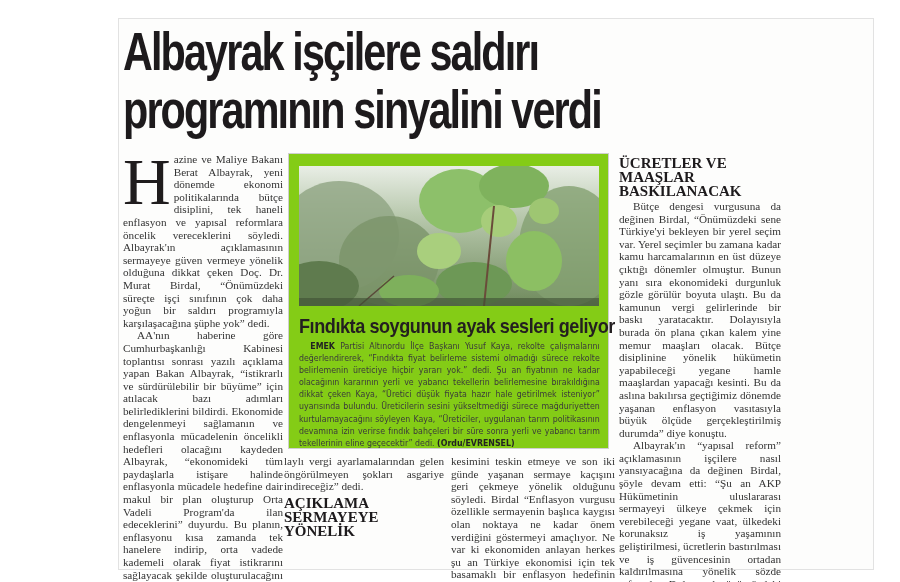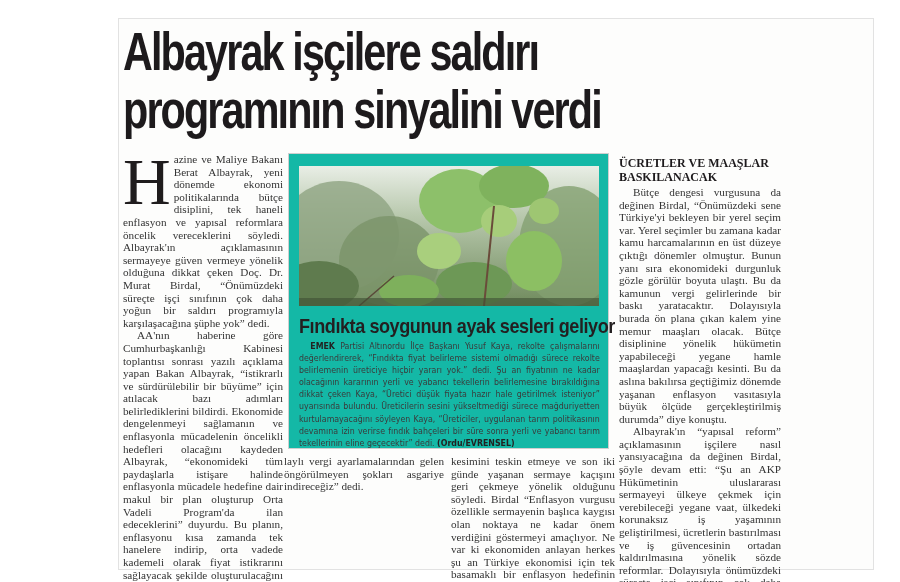--- a/index.html
+++ b/index.html
@@ -7,22 +7,22 @@
   .clip { position:absolute; left:118px; top:18px; width:756px; height:552px; background:#fdfdfc; border:1px solid #e2e2e2; box-sizing:border-box; }
   .headline { position:absolute; left:4px; top:4px; width:660px; margin:0; font-family:"Liberation Sans", sans-serif; font-weight:bold; color:#1d1a1c; font-size:53px; line-height:58px; letter-spacing:-2.4px; transform:scaleX(0.78); transform-origin:left top; width:850px; white-space:nowrap; }
   .col { position:absolute; font-size:11.2px; line-height:12.6px; text-align:justify; hyphens:manual; color:#333; }
   .col p { margin:0; text-indent:14px; }
   .col p.noindent { text-indent:0; }
   .col1 { left:4px; top:134px; width:160px; }
   .dropcap { float:left; font-size:66px; line-height:52px; padding-top:3px; margin-right:3px; font-family:"Liberation Serif", serif; color:#1f1c1d; }
   .col2 { left:165px; top:436px; width:160px; }
   .col3 { left:332px; top:436px; width:164px; }
   .col4 { left:500px; top:134px; width:162px; }
-  .subhead { font-weight:bold; font-size:12px; line-height:14px; margin:3px 0 2px 0; color:#1d1a1c; text-align:left; }
-  .box { position:absolute; left:169px; top:134px; width:321px; height:296px; border:1.5px solid #cfcfcf; background:#14b8a6; box-sizing:border-box; }
+  .subhead { font-weight:bold; font-size:15px; line-height:14px; margin:3px 0 2px 0; color:#1d1a1c; text-align:left; }
+  .box { position:absolute; left:169px; top:134px; width:321px; height:296px; border:1.5px solid #cfcfcf; background:#84cc16; box-sizing:border-box; }
   .photo { position:absolute; left:10px; top:12px; width:300px; height:140px; overflow:hidden; background:#9fb58c; }
   .box-title { position:absolute; left:10px; top:160px; font-family:"Liberation Sans", sans-serif; font-weight:bold; font-size:21px; line-height:24px; letter-spacing:-0.5px; color:#231f20; transform:scaleX(0.86); transform-origin:left top; white-space:nowrap; }
   .box-text { position:absolute; left:10px; top:186px; width:301px; font-family:"DejaVu Sans", sans-serif; font-size:8.4px; line-height:12.1px; color:#3a3a3a; text-align:justify; transform:scaleX(0.94); transform-origin:left top; width:320px; }
   .box-text p { margin:0; text-indent:12px; }
   .box-text b { color:#222; }
 </style>
 </head>
 <body>
 
 <div class="clip">
@@ -66,20 +66,21 @@
       </svg>
     </div>
     <div class="box-title">Fındıkta soygunun ayak sesleri geliyor</div>
     <div class="box-text">
       <p><b>EMEK</b><span> Partisi Altınordu İlçe Başkanı Yusuf Kaya, rekolte çalışmalarını değerlendirerek, “Fındıkta fiyat belirleme sistemi olmadığı sürece rekolte belirlemenin üreticiye hiçbir yararı yok.” dedi. Şu an fiyatının ne kadar olacağının kararının yerli ve yabancı tekellerin belirlemesine bırakıldığına dikkat çeken Kaya, “Üretici düşük fiyata hazır hale getirilmek isteniyor” uyarısında bulundu. Üreticilerin sesini yükseltmediği sürece mağduriyetten kurtulamayacağını söyleyen Kaya, “Üreticiler, uygulanan tarım politikasının devamına izin verirse fındık bahçeleri bir süre sonra yerli ve yabancı tarım tekellerinin eline geçecektir” dedi. </span><b>(Ordu/EVRENSEL)</b></p>
     </div>
   </div>
 
   <div class="col col2">
     <p class="noindent">laylı vergi ayarlamalarından gelen öngörülmeyen şokları asgariye indireceğiz” dedi.</p>
+    <div class="subhead">AÇIKLAMA SERMAYEYE YÖNELİK</div>
   </div>
 
   <div class="col col3">
     <p class="noindent">kesimini teskin etmeye ve son iki günde yaşanan sermaye kaçışını geri çekmeye yönelik olduğunu söyledi. Birdal “Enflasyon vurgusu özellikle sermayenin başlıca kaygısı olan noktaya ne kadar önem verdiğini göstermeyi amaçlıyor. Ne var ki ekonomiden anlayan herkes şu an Türkiye ekonomisi için tek basamaklı bir enflasyon hedefinin ger-</p>
   </div>
 
   <div class="col col4">
     <div class="subhead">ÜCRETLER VE MAAŞLAR BASKILANACAK</div>
     <p>Bütçe dengesi vurgusuna da değinen Birdal, “Önümüzdeki sene Türkiye'yi bekleyen bir yerel seçim var. Yerel seçimler bu zamana kadar kamu harcamalarının en üst düzeye çıktığı dönemler olmuştur. Bunun yanı sıra ekonomideki durgunluk gözle görülür boyuta ulaştı. Bu da kamunun vergi gelirlerinde bir baskı yaratacaktır. Dolayısıyla burada ön plana çıkan kalem yine memur maaşları olacak. Bütçe disiplinine yönelik hükümetin yapabileceği yegane hamle maaşlardan yapacağı kesinti. Bu da aslına bakılırsa geçtiğimiz dönemde yaşanan enflasyon vasıtasıyla büyük ölçüde gerçekleştirilmiş durumda” diye konuştu.</p>
     <p>Albayrak'ın “yapısal reform” açıklamasının işçilere nasıl yansıyacağına da değinen Birdal, şöyle devam etti: “Şu an AKP Hükümetinin uluslararası sermayeyi ülkeye çekmek için verebileceği yegane vaat, ülkedeki korunaksız iş yaşamının geliştirilmesi, ücretlerin bastırılması ve iş güvencesinin ortadan kaldırılmasına yönelik sözde reformlar. Dolayısıyla önümüzdeki süreçte işçi sınıfının çok daha yoğun bir saldırı programıyla karşılaşacağına şüphe yok.”</p>

